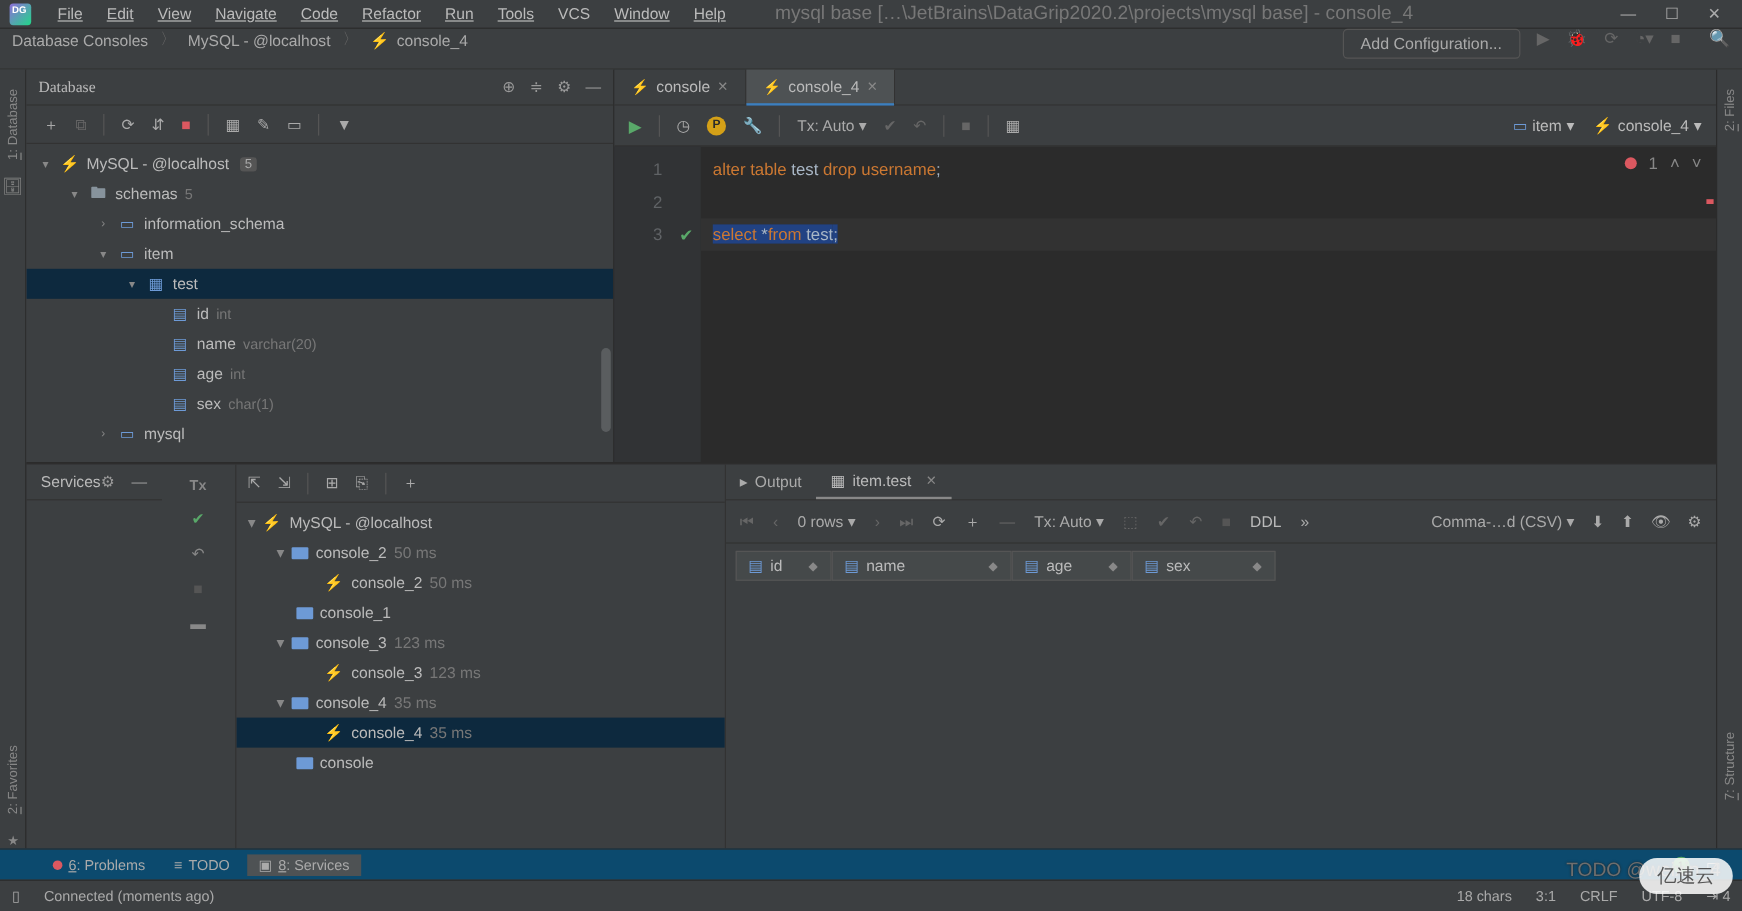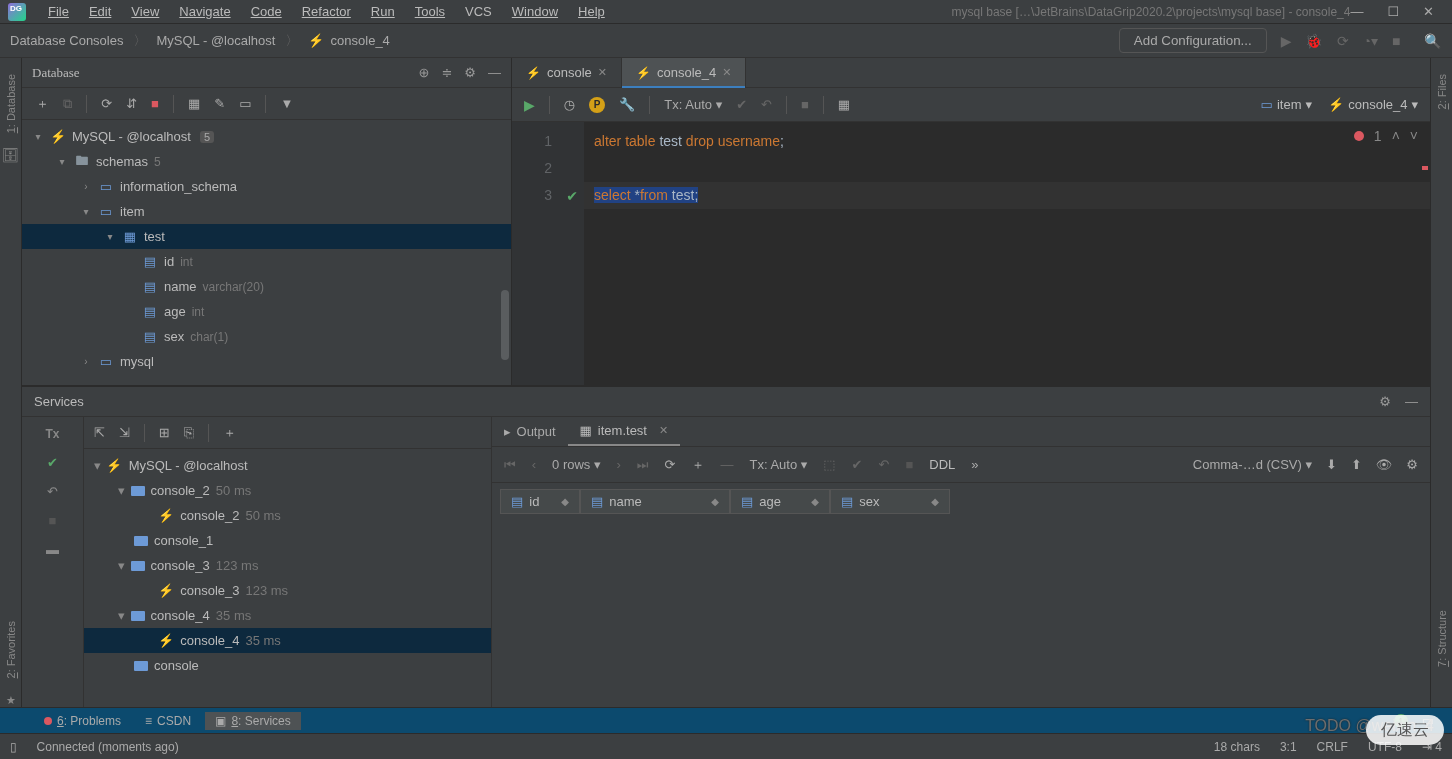--- a/index.html
+++ b/index.html
@@ -6,25 +6,25 @@
 body { background:#3c3f41; color:#bbb; font-size:13px; width:1452px; height:759px; overflow:hidden; position:relative; }
 .root { display:flex; flex-direction:column; height:100%; }
 
 
 .titlebar { height:24px; display:flex; align-items:center; background:#3c3f41; border-bottom:1px solid #2b2b2b; padding:0 8px; }
 .titlebar .logo { width:18px; height:18px; background:linear-gradient(135deg,#8e6edb,#21d789); border-radius:3px; margin-right:14px; position:relative; }
 .titlebar .logo::after{content:"DG";font-size:8px;color:#fff;position:absolute;top:1px;left:2px;font-weight:bold;}
 .menu { display:flex; gap:4px; }
 .menu-item { padding:4px 8px; color:#bbb; }
 .mnemonic { text-decoration:underline; }
-.title-text { margin-left:33px; color:#777; font-size:12px; flex:1;text-align:right; }
+.title-text { margin-left:33px; color:#777; font-size:16px; flex:1; }
 .win-controls { display:flex; gap:24px; color:#aaa; padding-right:10px;}
 
 
-.crumbrow { height:34px; display:flex; align-items:center; padding:0 10px; border-bottom:1px solid #323232;}
+.crumbrow { height:34px; display:flex; align-items:flex-start; padding:0 10px; border-bottom:1px solid #323232;}
 .crumb { display:flex; align-items:center; gap:6px; color:#aaa; }
 .crumb-sep { color:#666; padding:0 4px;}
 .crumb .sql-icon{color:#6d9ad6;}
 .addconf { margin-left:auto; border:1px solid #555; border-radius:4px; padding:4px 14px; color:#aaa; background:#3c3f41;}
 .run-icons { display:flex; gap:14px; margin-left:14px; color:#666;}
 .run-icons span{font-size:14px;}
 
 
 .main { flex:1; display:flex; min-height:0; }
 .railL, .railR { width:22px; background:#3c3f41; border-right:1px solid #2b2b2b; display:flex; flex-direction:column; align-items:center; padding-top:6px; color:#888; font-size:11px;}
@@ -80,21 +80,21 @@
 .kw{color:#cc7832;}
 .ident{color:#a9b7c6;}
 .op{color:#a9b7c6;}
 .hl{background:#214283;}
 .caret-line{position:absolute;left:0;right:0;height:27px;background:#323232;top:60px;}
 .err-badge{position:absolute;right:12px;top:6px;display:flex;gap:10px;align-items:center;color:#888;}
 .err-dot{width:10px;height:10px;background:#db5860;border-radius:50%;}
 .code .redmark{position:absolute;right:2px;top:44px;width:6px;height:4px;background:#db5860;}
 
 
-.services{flex:1;display:flex;flex-direction:column;border-top:1px solid #2b2b2b;}
+.services{flex:1;display:flex;flex-direction:row;border-top:1px solid #2b2b2b;}
 .svc-head{height:30px;display:flex;align-items:center;padding:0 12px;border-bottom:1px solid #323232;}
 .svc-head .icons{margin-left:auto;display:flex;gap:14px;color:#999;}
 .svc-body{flex:1;display:flex;min-height:0;}
 .svc-left{width:62px;border-right:1px solid #323232;display:flex;flex-direction:column;align-items:center;padding-top:10px;gap:14px;color:#888;}
 .svc-left .txico{font-weight:bold;font-size:12px;}
 .svc-left .ok{color:#59a869;}
 .svc-tree-wrap{width:408px;border-right:1px solid #323232;display:flex;flex-direction:column;}
 .svc-tb{height:32px;display:flex;align-items:center;gap:14px;padding:0 10px;border-bottom:1px solid #323232;color:#aaa;}
 .svc-tree{flex:1;overflow:auto;padding-top:4px;}
 .svc-row{display:flex;align-items:center;height:25px;gap:6px;color:#bbb;}
@@ -487,21 +487,21 @@
   </div>
 
   <div class="bottom-tabs">
     <div style="width:22px;"></div>
     <div class="bt">
         <span class="dot"></span>
         <span><u>6</u>: Problems</span>
       </div>
     <div class="bt">
         <span>≡</span>
-        <span>CSDN</span>
+        <span>TODO</span>
       </div>
     <div class="bt active">
         <span class="run-ico">▣</span>
         <span><u>8</u>: Services</span>
       </div>
     <div style="flex:1;"></div>
     <div class="green-badge">1</div>
     <span style="margin:0 10px;color:#aaa;">▭</span>
   </div>
 

